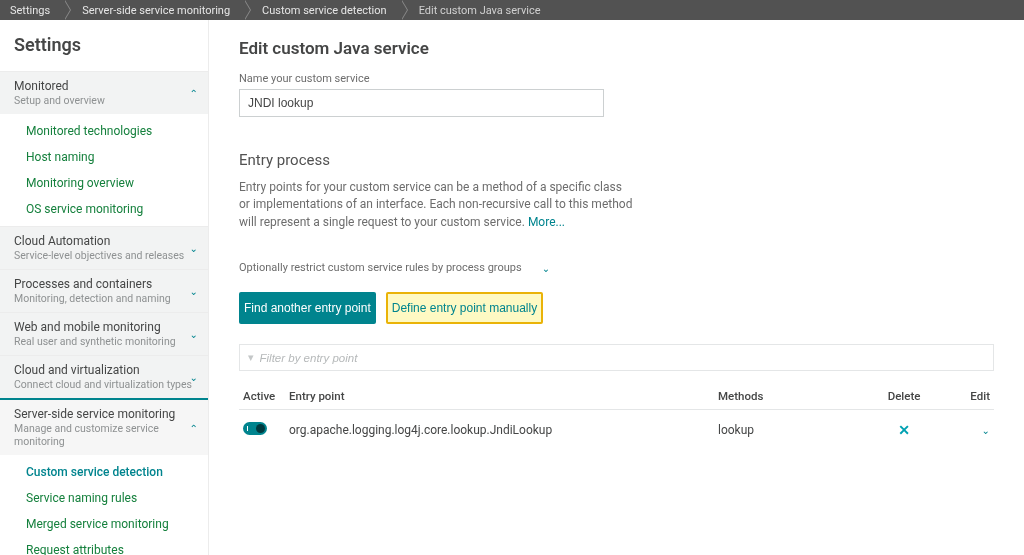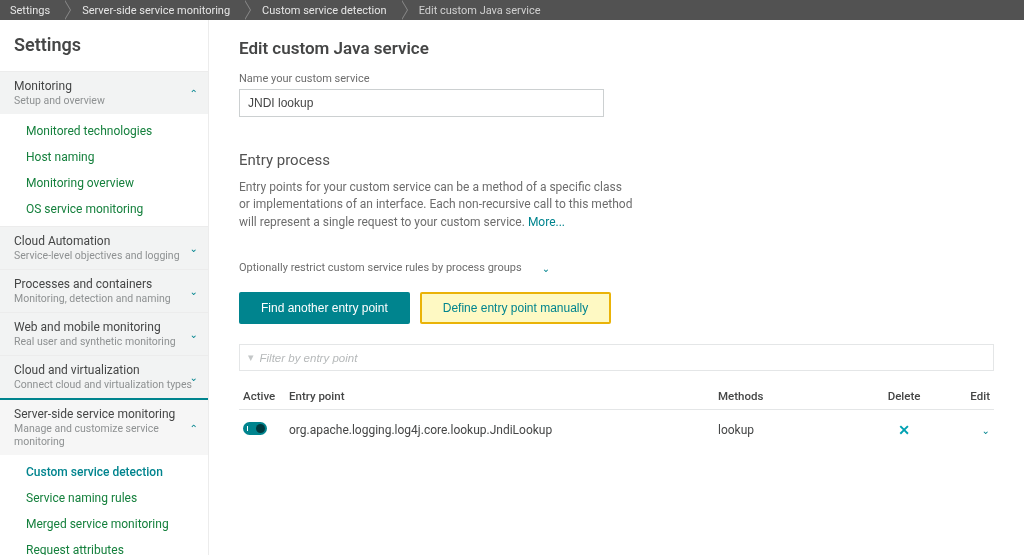--- a/index.html
+++ b/index.html
@@ -38,21 +38,21 @@
   
   h1 { font-size: 17px; font-weight: 600; color: #454646; margin-bottom: 14px; }
   .field-label { font-size: 11px; color: #6d6d6d; margin-bottom: 4px; }
   .text-input { width: 365px; padding: 6px 8px; border: 1px solid #ccd0d1; font-size: 12px; color: #454646; }
   h2 { font-size: 15px; font-weight: 400; color: #525252; margin: 34px 0 10px; }
   .desc { font-size: 12px; color: #6d6d6d; max-width: 395px; line-height: 1.45; }
   .desc a { color: #00848e; text-decoration: none; }
   .expander-row { font-size: 11px; color: #6d6d6d; margin: 30px 0 18px; cursor: pointer; display: flex; align-items: flex-end; gap: 20px; }
   .expander-row .chev { color: #00848e; font-size: 10px; }
   .btn-row { display: flex; gap: 10px; margin-bottom: 20px; }
-  .btn { padding: 7px 21px; font-size: 12px; border-radius: 2px; cursor: pointer; border: 1px solid transparent; }
+  .btn { padding: 7px 4px; font-size: 12px; border-radius: 2px; cursor: pointer; border: 1px solid transparent; }
   .btn-primary { background: #00848e; color: #fff; }
   .btn-outline { background: #fef9c3; color: #00848e; border: 2px solid #eab308; }
   .filter-box { border: 1px solid #e4e6e7; padding: 6px 8px; display: flex; align-items: center; gap: 6px; margin-bottom: 12px; }
   .filter-box .ficon { color: #c4c7c8; font-size: 11px; }
   .filter-box input { border: none; outline: none; font-size: 11.5px; flex: 1; color: #6d6d6d; }
   .filter-box input::placeholder { color: #b6b9ba; font-style: italic; }
   table { width: 100%; border-collapse: collapse; font-size: 12px; }
   th { text-align: left; font-weight: 500; color: #454646; padding: 6px 4px; border-bottom: 1px solid #e4e6e7; font-size: 11.5px; }
   th.right { text-align: right; }
   td { padding: 12px 4px; color: #454646; vertical-align: middle; }
@@ -77,36 +77,36 @@
   <div class="crumb last">Edit custom Java service</div>
 </div>
 
 <div class="wrap">
 
   <div class="sidebar">
     <div class="sb-title">Settings</div>
 
     <div class="sb-group">
       <div class="sb-group-hd">
-        <div class="name">Monitoring</div>
+        <div class="name">Monitored</div>
         <div class="sub">Setup and overview</div>
         <span class="sb-chev">⌃</span>
       </div>
       <div class="sb-items">
         <div class="sb-item">Monitored technologies</div>
         <div class="sb-item">Host naming</div>
         <div class="sb-item">Monitoring overview</div>
         <div class="sb-item">OS service monitoring</div>
       </div>
     </div>
 
     <div class="sb-group">
       <div class="sb-group-hd">
         <div class="name">Cloud Automation</div>
-        <div class="sub">Service-level objectives and logging</div>
+        <div class="sub">Service-level objectives and releases</div>
         <span class="sb-chev">⌄</span>
       </div>
     </div>
     <div class="sb-group">
       <div class="sb-group-hd">
         <div class="name">Processes and containers</div>
         <div class="sub">Monitoring, detection and naming</div>
         <span class="sb-chev">⌄</span>
       </div>
     </div>

